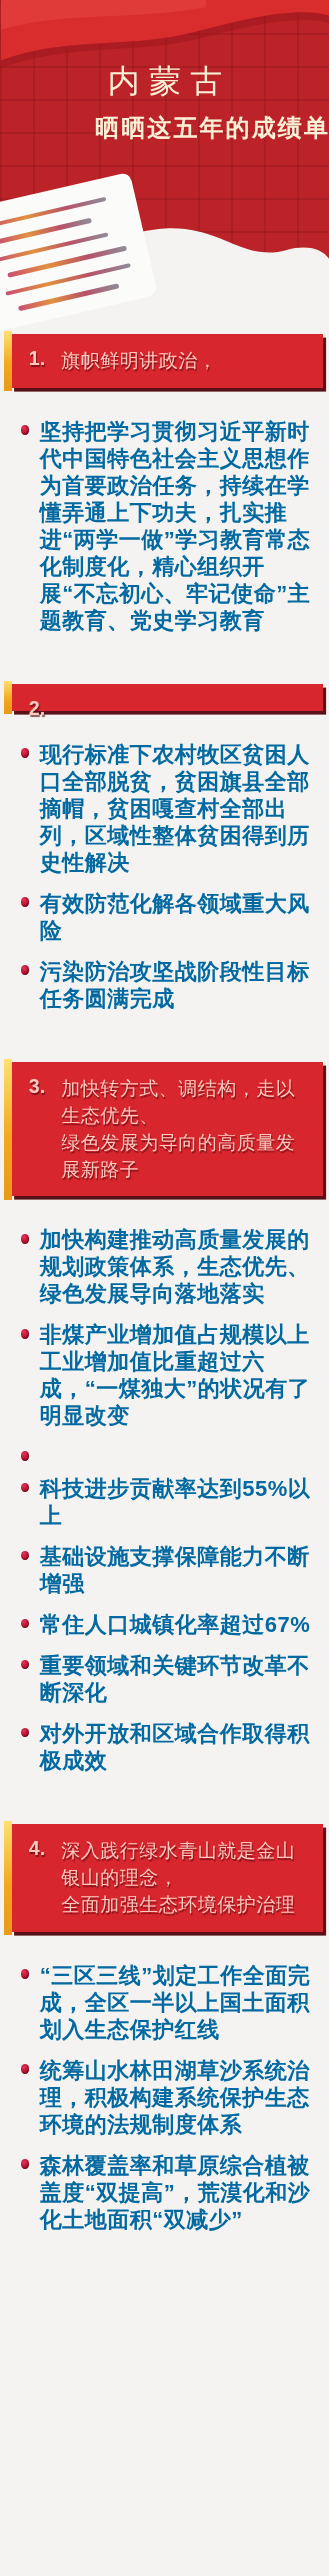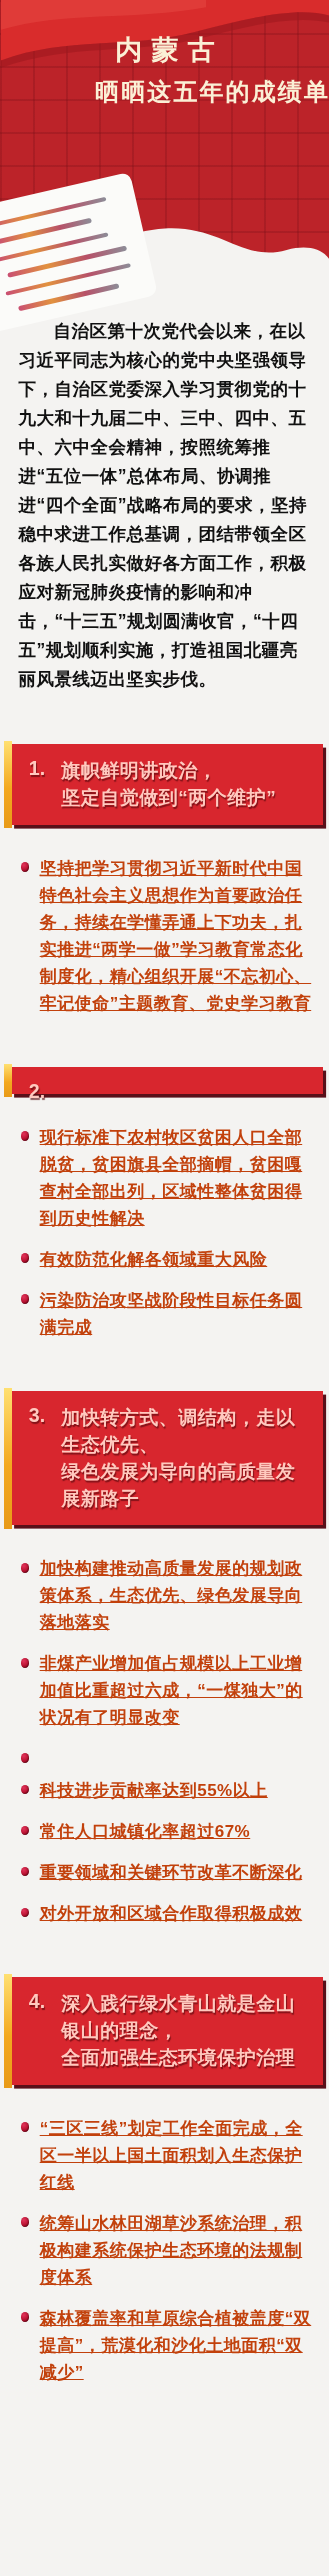--- a/index.html
+++ b/index.html
@@ -7,22 +7,22 @@
         font-family:"Liberation Sans","DejaVu Sans",sans-serif;overflow:hidden;}
 
   
   .header{position:relative;height:284px;
     background-color:#bc2329;
     background-image:
       linear-gradient(rgba(120,16,22,.28) 2.1px, transparent 2.1px),
       linear-gradient(90deg, rgba(120,16,22,.28) 2.1px, transparent 2.1px);
     background-size:33px 33px;}
   .ribbon{position:absolute;top:0;left:0;width:330px;height:82px;pointer-events:none;}
-  .h-region{position:relative;z-index:2;margin:0;padding-top:32px;text-align:center;
-    font-size:27px;font-weight:bold;color:#fbf0d6;letter-spacing:9.3px;text-indent:9.3px;}
+  .h-region{position:relative;z-index:2;margin:0;padding-top:60px;text-align:center;
+    font-size:32px;font-weight:normal;color:#fbf0d6;letter-spacing:9.3px;text-indent:9.3px;}
   .h-title{position:relative;z-index:2;margin:8.2px 0 0;text-align:right;
     font-size:24px;font-weight:bold;color:#fbf0d6;letter-spacing:2.1px;}
   .curve{position:absolute;left:0;bottom:-0.5px;width:330px;height:72px;display:block;}
   .paper{position:absolute;z-index:3;left:-30px;bottom:-32px;width:176px;height:126px;
     background:#fbfbf9;transform:rotate(-13deg);border-radius:9.3px;
     padding:18.5px 0 0 24px;box-sizing:border-box;}
   .stripe{height:4.6px;border-radius:2.6px;margin-bottom:13px;
     background:linear-gradient(90deg,#c94f72,#e2923f,#b75168,#8d8d98);}
   .s1{width:123px;} .s2{width:97px;margin-left:7.2px;} .s3{width:115px;margin-left:2.1px;}
   .s4{width:122px;margin-left:10.3px;} .s5{width:128px;margin-left:4.1px;} .s6{width:103px;margin-left:13.4px;}
@@ -31,30 +31,30 @@
   .intro{margin:33px 18.5px 0;font-size:17.5px;line-height:29px;font-weight:bold;
     color:#111;text-indent:2em;letter-spacing:0.5px;}
 
   
   .sec-head{position:relative;margin:50px 7.2px 0 11.3px;background:#d8262e;
     padding:13.4px 12.4px 13.4px 50px;box-shadow:3.1px 3.6px 0 #591019;}
   .accent-bar{position:absolute;left:-7.2px;top:-2.6px;bottom:-3.6px;width:7.7px;
     background:linear-gradient(180deg,#ffe071,#f3a81f 55%,#e89a18);}
   .sec-num{position:absolute;left:17.5px;top:13.4px;font-size:19.6px;font-weight:bold;
     color:#ffc9bf;text-shadow:1px 1.5px 1px rgba(88,8,12,.65);}
-  .sec-title{font-size:19px;line-height:27px;font-weight:bold;color:#ffc9bf;
+  .sec-title{font-size:19px;line-height:27px;font-weight:normal;color:#ffc9bf;
     text-shadow:1px 1.5px 1px rgba(88,8,12,.65);letter-spacing:0.5px;}
 
   
   .bullets{margin:30px 0 0;padding:0 16.5px 0 20.6px;list-style:none;}
   .bullets li{display:flex;gap:10.3px;margin-bottom:14px;}
   .dot{flex:0 0 auto;width:8.8px;height:9.8px;border-radius:50%;margin-top:7.7px;
     background:radial-gradient(circle at 35% 30%,#e2335a,#b40f2e 60%,#7c0a1f);
     box-shadow:inset -1px -1px 1px rgba(0,0,0,.3);}
-  .btxt{font-size:17px;line-height:27px;font-weight:bold;color:#c2410c;letter-spacing:0.5px;text-decoration:underline;}
+  .btxt{font-size:22px;line-height:27px;font-weight:bold;color:#0369a1;letter-spacing:0.5px;}
 </style>
 </head>
 <body>
 
 <div class="page">
 
   <div class="header">
     <svg class="ribbon" viewBox="0 0 640 160" xmlns="http://www.w3.org/2000/svg" aria-hidden="true">
       <path d="M0,118 C130,70 250,96 380,62 C480,36 575,12 640,30 L640,0 L0,0 Z" fill="#d92c2c"></path>
       <path d="M0,118 C130,70 250,96 380,62 C480,36 575,12 640,30 L640,44 C570,28 478,52 384,76 C258,106 140,84 0,132 Z" fill="#9c171d" opacity="0.55"></path>
@@ -71,28 +71,27 @@
     <div class="paper">
       <div class="stripe s1"></div>
       <div class="stripe s2"></div>
       <div class="stripe s3"></div>
       <div class="stripe s4"></div>
       <div class="stripe s5"></div>
       <div class="stripe s6"></div>
     </div>
   </div>
 
-  <p class="intro">自治区第十次党代会以来，在以习近平同志为核心的党中央坚强领导下，自治区党委深入学习贯彻党的十九大和十九届二中、三中、四中、五中、六中全会精神，按照统筹推进“五位一体”总体布局、协调推进“四个全面”战略布局的要求，坚持稳中求进工作总基调，团结带领全区各族人民扎实做好各方面工作，积极应对新冠肺炎疫情的影响和冲击，“十三五”规划圆满收官，“十四五”规划顺利实施，打造祖国北疆亮丽风景线迈出坚实步伐。</p>
 
   <div id="sections">
   <section>
     <div class="sec-head">
       <span class="accent-bar"></span>
       <span class="sec-num">1.</span>
-      <div class="sec-title"><span>旗帜鲜明讲政治，</span><br><span>坚定自觉做到“两个维护”</span></div>
+      <div class="sec-title"><span>旗帜鲜明讲政治，</span><br></div>
     </div>
     <ul class="bullets">
           <li>
             <span class="dot"></span>
             <span class="btxt">坚持把学习贯彻习近平新时代中国特色社会主义思想作为首要政治任务，持续在学懂弄通上下功夫，扎实推进“两学一做”学习教育常态化制度化，精心组织开展“不忘初心、牢记使命”主题教育、党史学习教育</span>
           </li>
         </ul>
   </section>
 
   <section>
@@ -133,20 +132,24 @@
           </li>
           <li>
             <span class="dot"></span>
           </li>
           <li>
             <span class="dot"></span>
             <span class="btxt">科技进步贡献率达到55%以上</span>
           </li>
           <li>
             <span class="dot"></span>
+            <span class="btxt">基础设施支撑保障能力不断增强</span>
+          </li>
+          <li>
+            <span class="dot"></span>
             <span class="btxt">常住人口城镇化率超过67%</span>
           </li>
           <li>
             <span class="dot"></span>
             <span class="btxt">重要领域和关键环节改革不断深化</span>
           </li>
           <li>
             <span class="dot"></span>
             <span class="btxt">对外开放和区域合作取得积极成效</span>
           </li>

